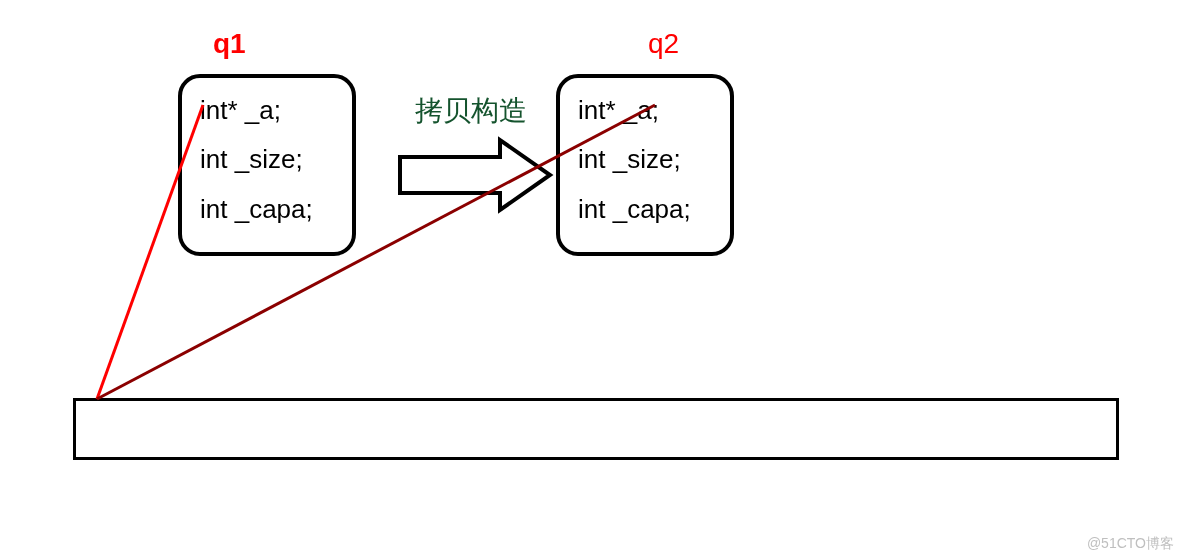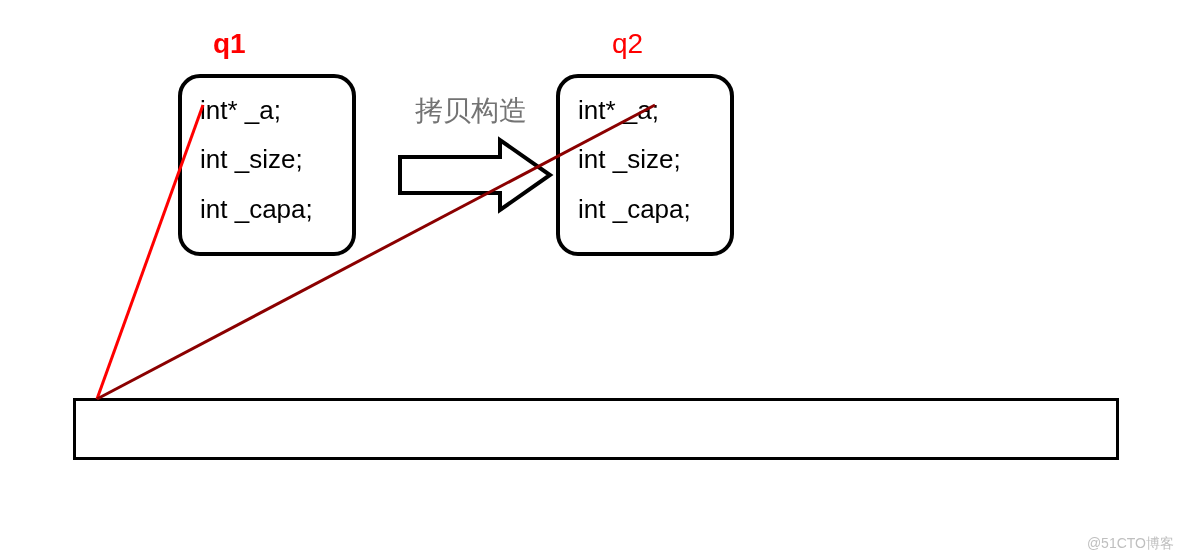--- a/index.html
+++ b/index.html
@@ -27,21 +27,21 @@
   }
   .box .line {
     font-size: 26px;
     color: #000;
     line-height: 1.9;
     white-space: pre;
   }
   .copy-label {
     position: absolute;
     font-size: 28px;
-    color: #737373;
+    color: #14532d;
   }
   .memory-bar {
     position: absolute;
     border: 3px solid #000;
     background: #fff;
   }
   .watermark {
     position: absolute;
     right: 10px;
     bottom: 6px;
@@ -55,21 +55,21 @@
     width: 1184px;
     height: 559px;
     pointer-events: none;
   }
 </style>
 </head>
 <body>
 
 <div class="label" style="left:213px; top:28px;font-weight:bold;">q1</div>
 
-<div class="label" style="left:612px; top:28px;">q2</div>
+<div class="label" style="left:648px; top:28px;">q2</div>
 
 <div class="box" style="left:178px; top:74px; width:178px; height:182px;">
   <div class="line">int* _a;</div>
   <div class="line">int _size;</div>
   <div class="line">int _capa;</div>
 </div>
 
 <div class="copy-label" style="left:415px; top:92px;">拷贝构造</div>
 
 <div class="box" style="left:556px; top:74px; width:178px; height:182px;">

